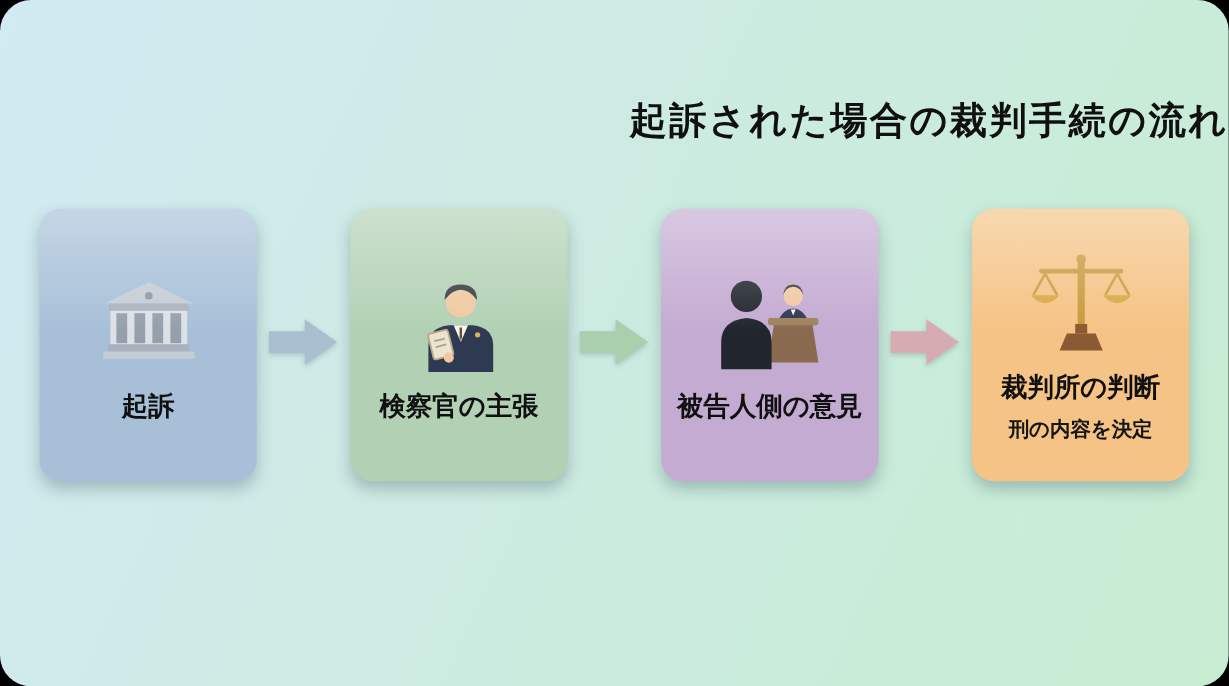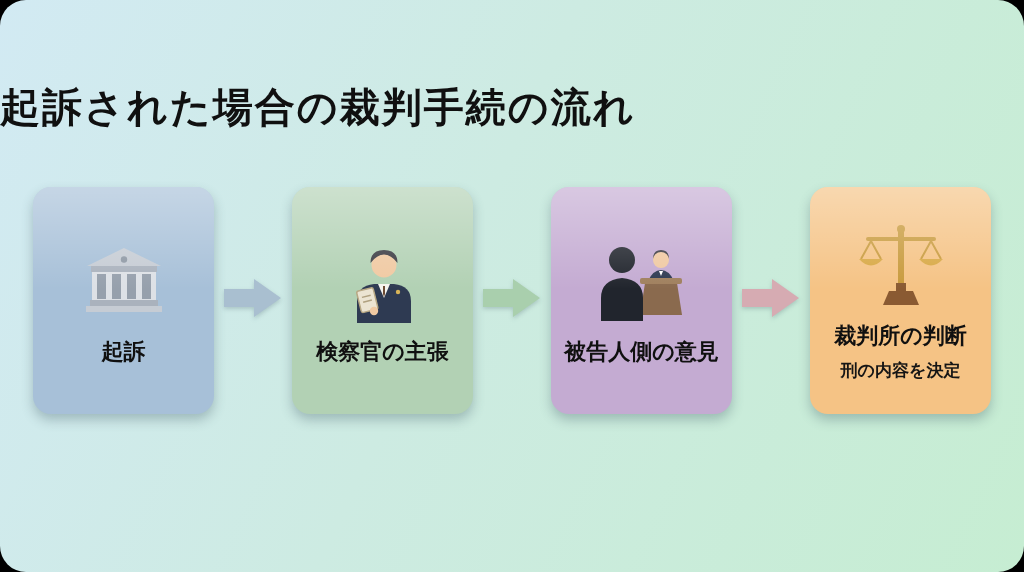--- a/index.html
+++ b/index.html
@@ -15,22 +15,22 @@
     width: 1024px;
     height: 572px;
     border-radius: 26px;
     overflow: hidden;
     background: linear-gradient(115deg, #d2eaf3 0%, #cdebe2 45%, #c6edd2 100%);
     box-sizing: border-box;
   }
   .title {
     margin: 0;
     padding-top: 80px;
-    text-align: left;
-    font-size: 40px;
+    text-align: right;
+    font-size: 31px;
     font-weight: 800;
     letter-spacing: 2px;
     color: #101010;
   }
   .flow {
     display: flex;
     align-items: center;
     justify-content: center;
     gap: 10px;
     margin-top: 52px;

